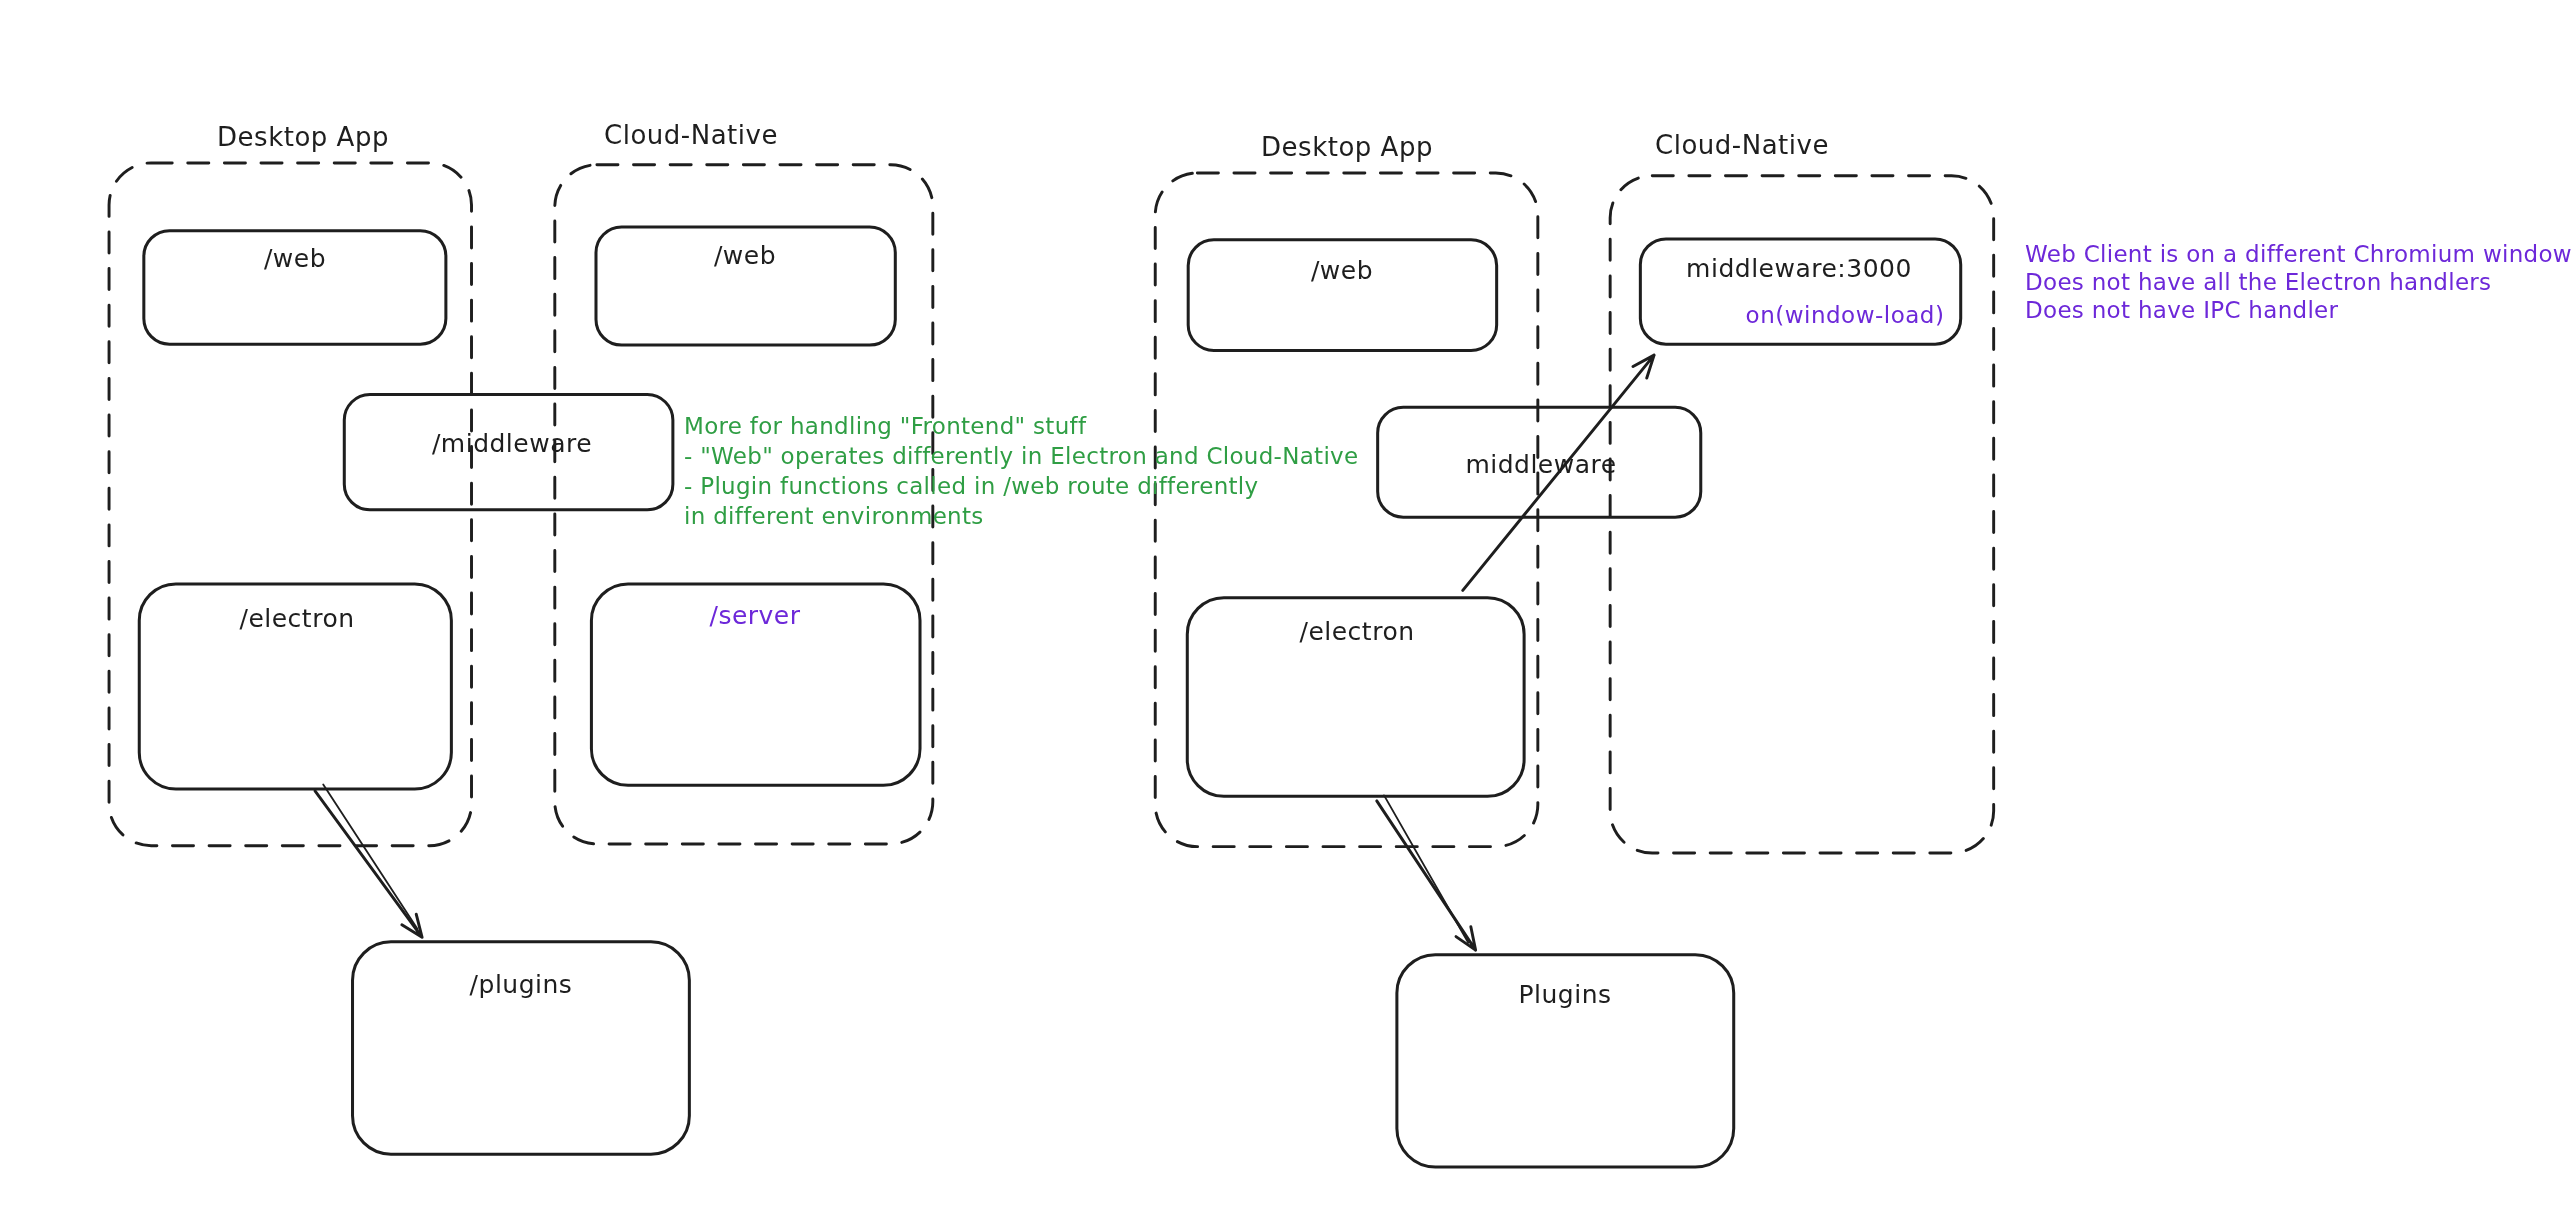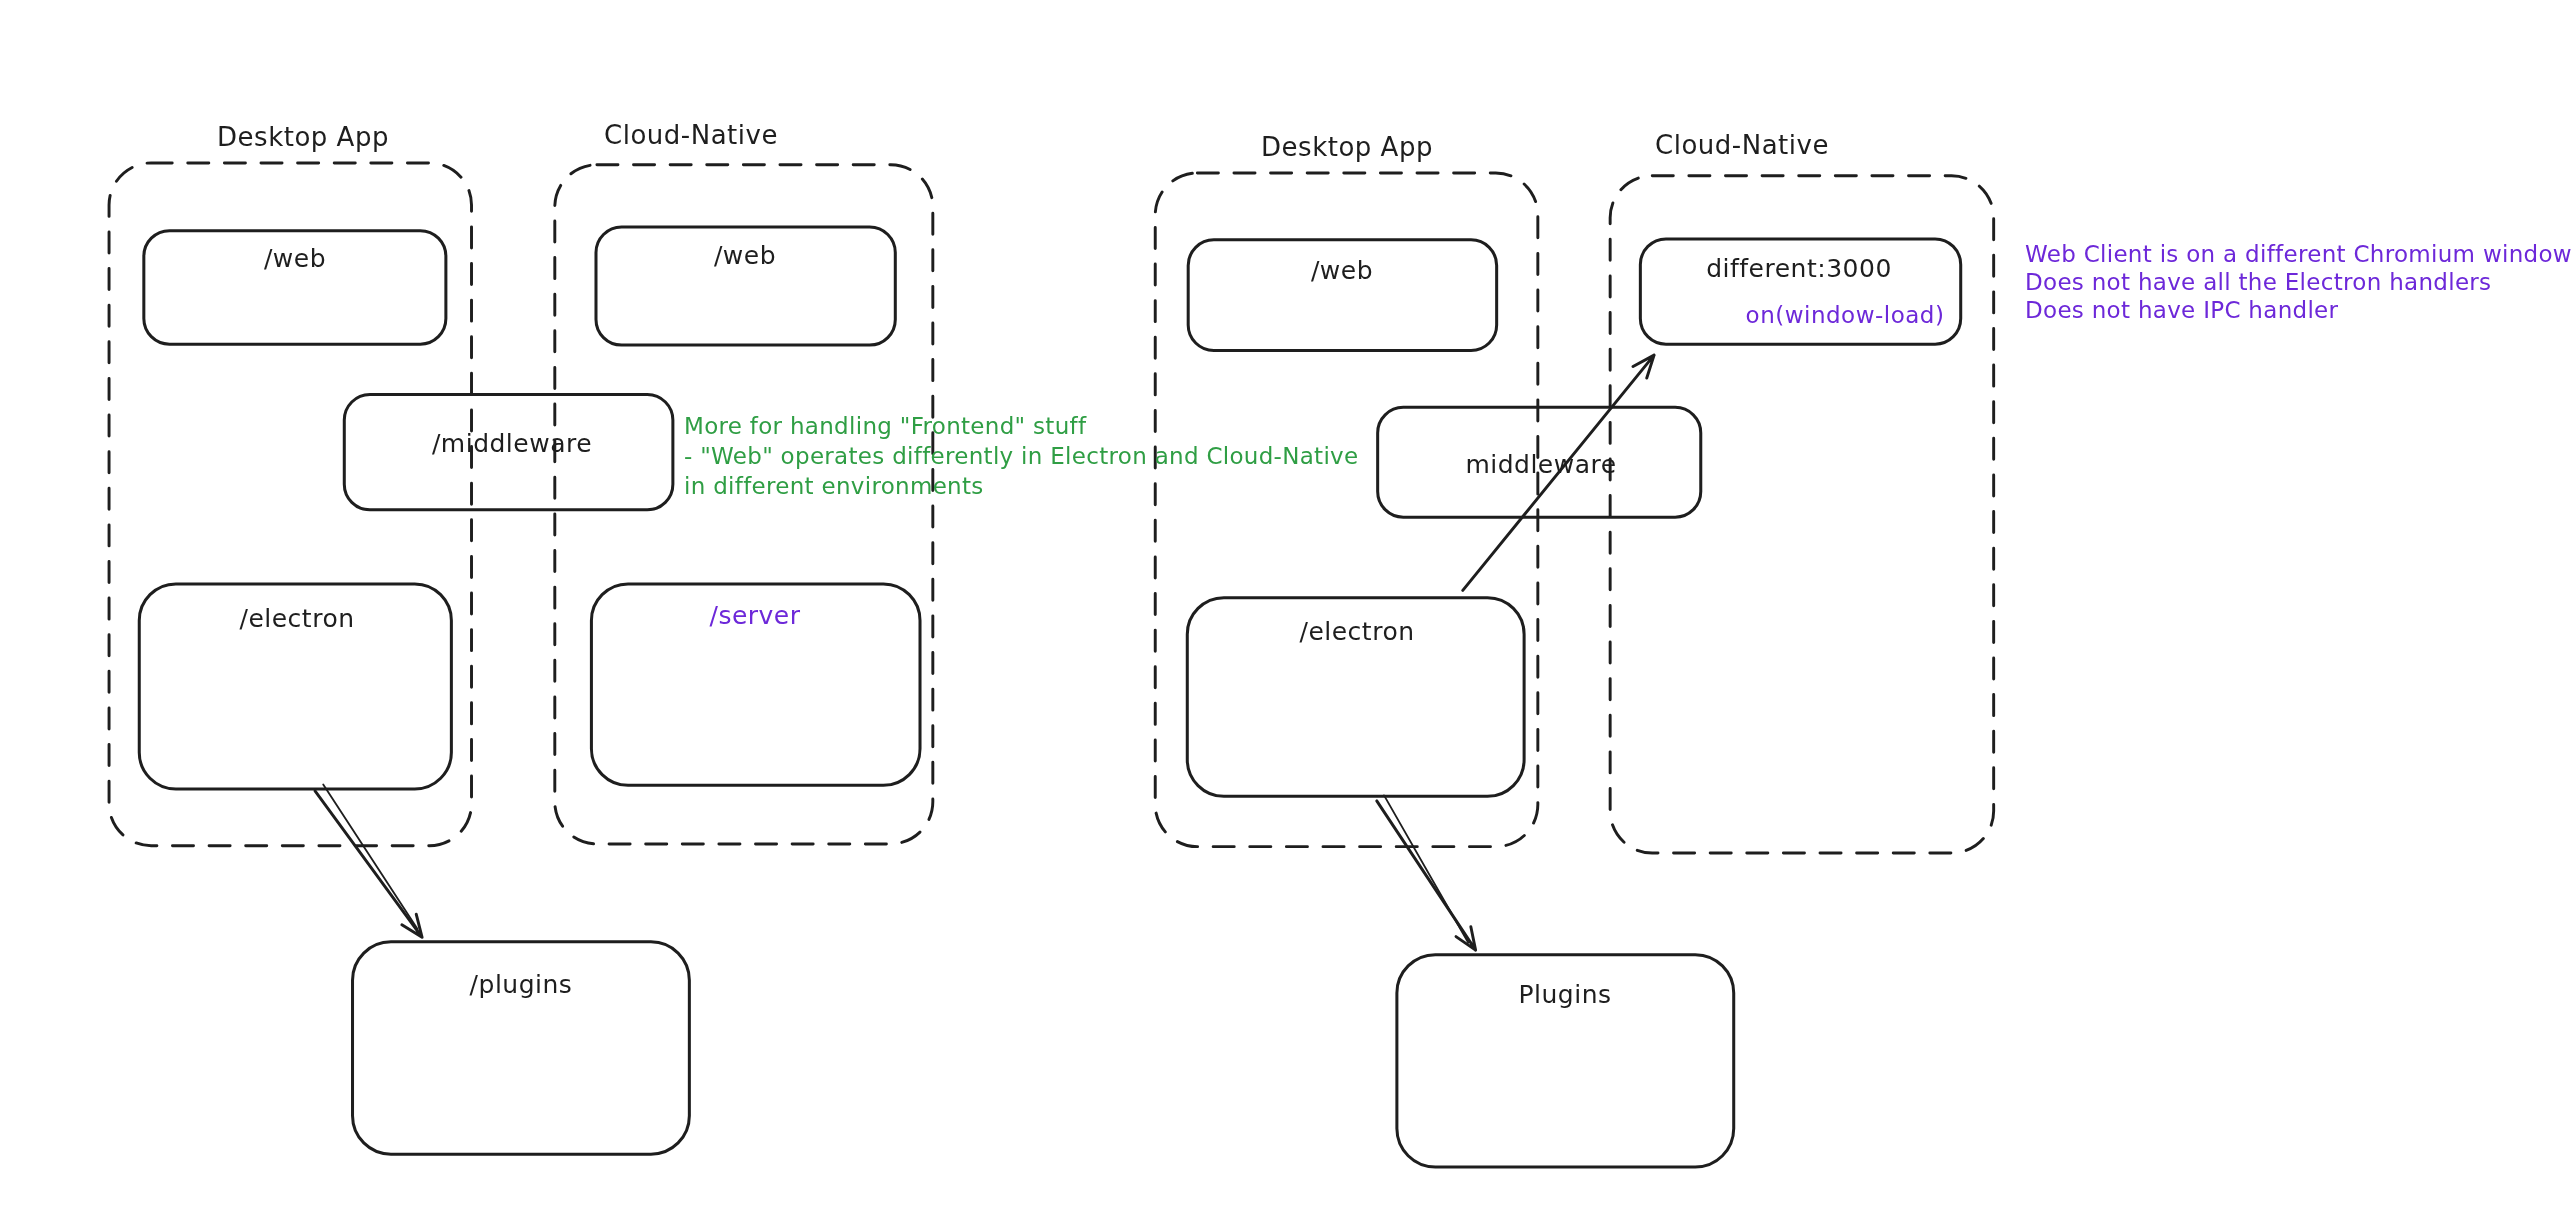--- a/index.html
+++ b/index.html
@@ -108,27 +108,28 @@
   <div class="clabel" style="left:263px; top:244px;">/web</div>
   <div class="clabel" style="left:713px; top:241px;">/web</div>
   <div class="clabel" style="left:480px; top:429px;">/middleware</div>
   <div class="clabel" style="left:265px; top:604px;">/electron</div>
   <div class="clabel red-text" style="left:723px; top:601px;text-align:right;">/server</div>
   <div class="clabel" style="left:489px; top:970px;">/plugins</div>
 
   <div class="note green-text" style="left:652px; top:411px;">
     <div>More for handling "Frontend" stuff</div>
     <div>- "Web" operates differently in Electron and Cloud-Native</div>
+    <div>- Plugin functions called in /web route differently</div>
     <div>in different environments</div>
   </div>
 
   <div class="clabel title" style="left:1315px; top:132px;">Desktop App</div>
   <div class="clabel title" style="left:1710px; top:130px;">Cloud-Native</div>
   <div class="clabel" style="left:1310px; top:256px;">/web</div>
-  <div class="clabel" style="left:1767px; top:254px;">different:3000</div>
+  <div class="clabel" style="left:1767px; top:254px;">middleware:3000</div>
   <div class="clabel small-label red-text" style="left:1813px; top:302px;">on(window-load)</div>
   <div class="clabel" style="left:1509px; top:450px;">middleware</div>
   <div class="clabel" style="left:1325px; top:617px;">/electron</div>
   <div class="clabel" style="left:1533px; top:980px;">Plugins</div>
 
   <div class="note note-red red-text" style="left:1993px; top:240px;">
     <div>Web Client is on a different Chromium window</div>
     <div>Does not have all the Electron handlers</div>
     <div>Does not have IPC handler</div>
   </div>

